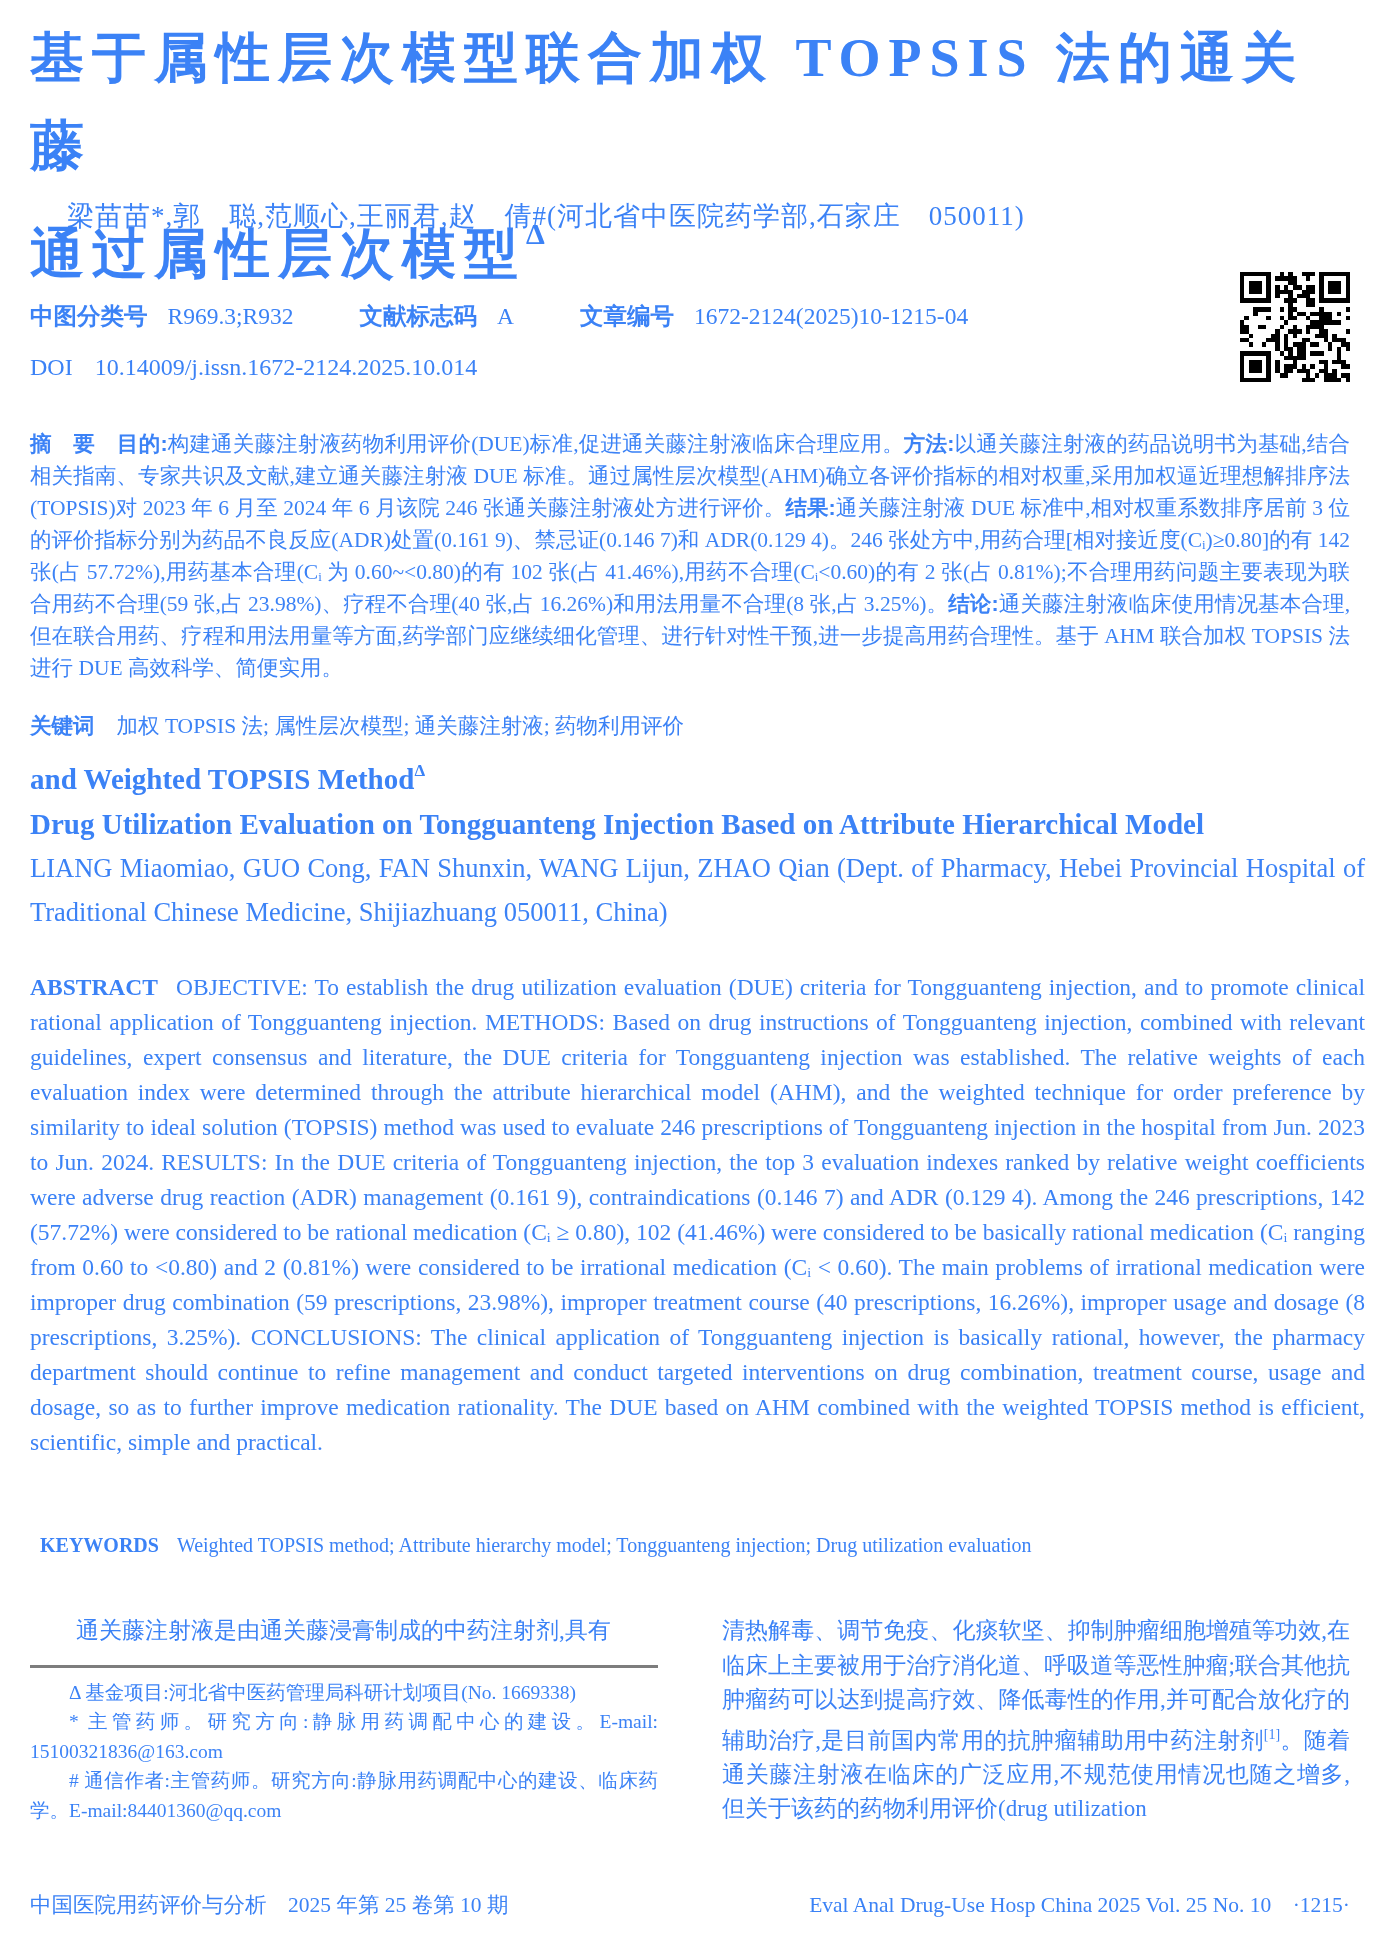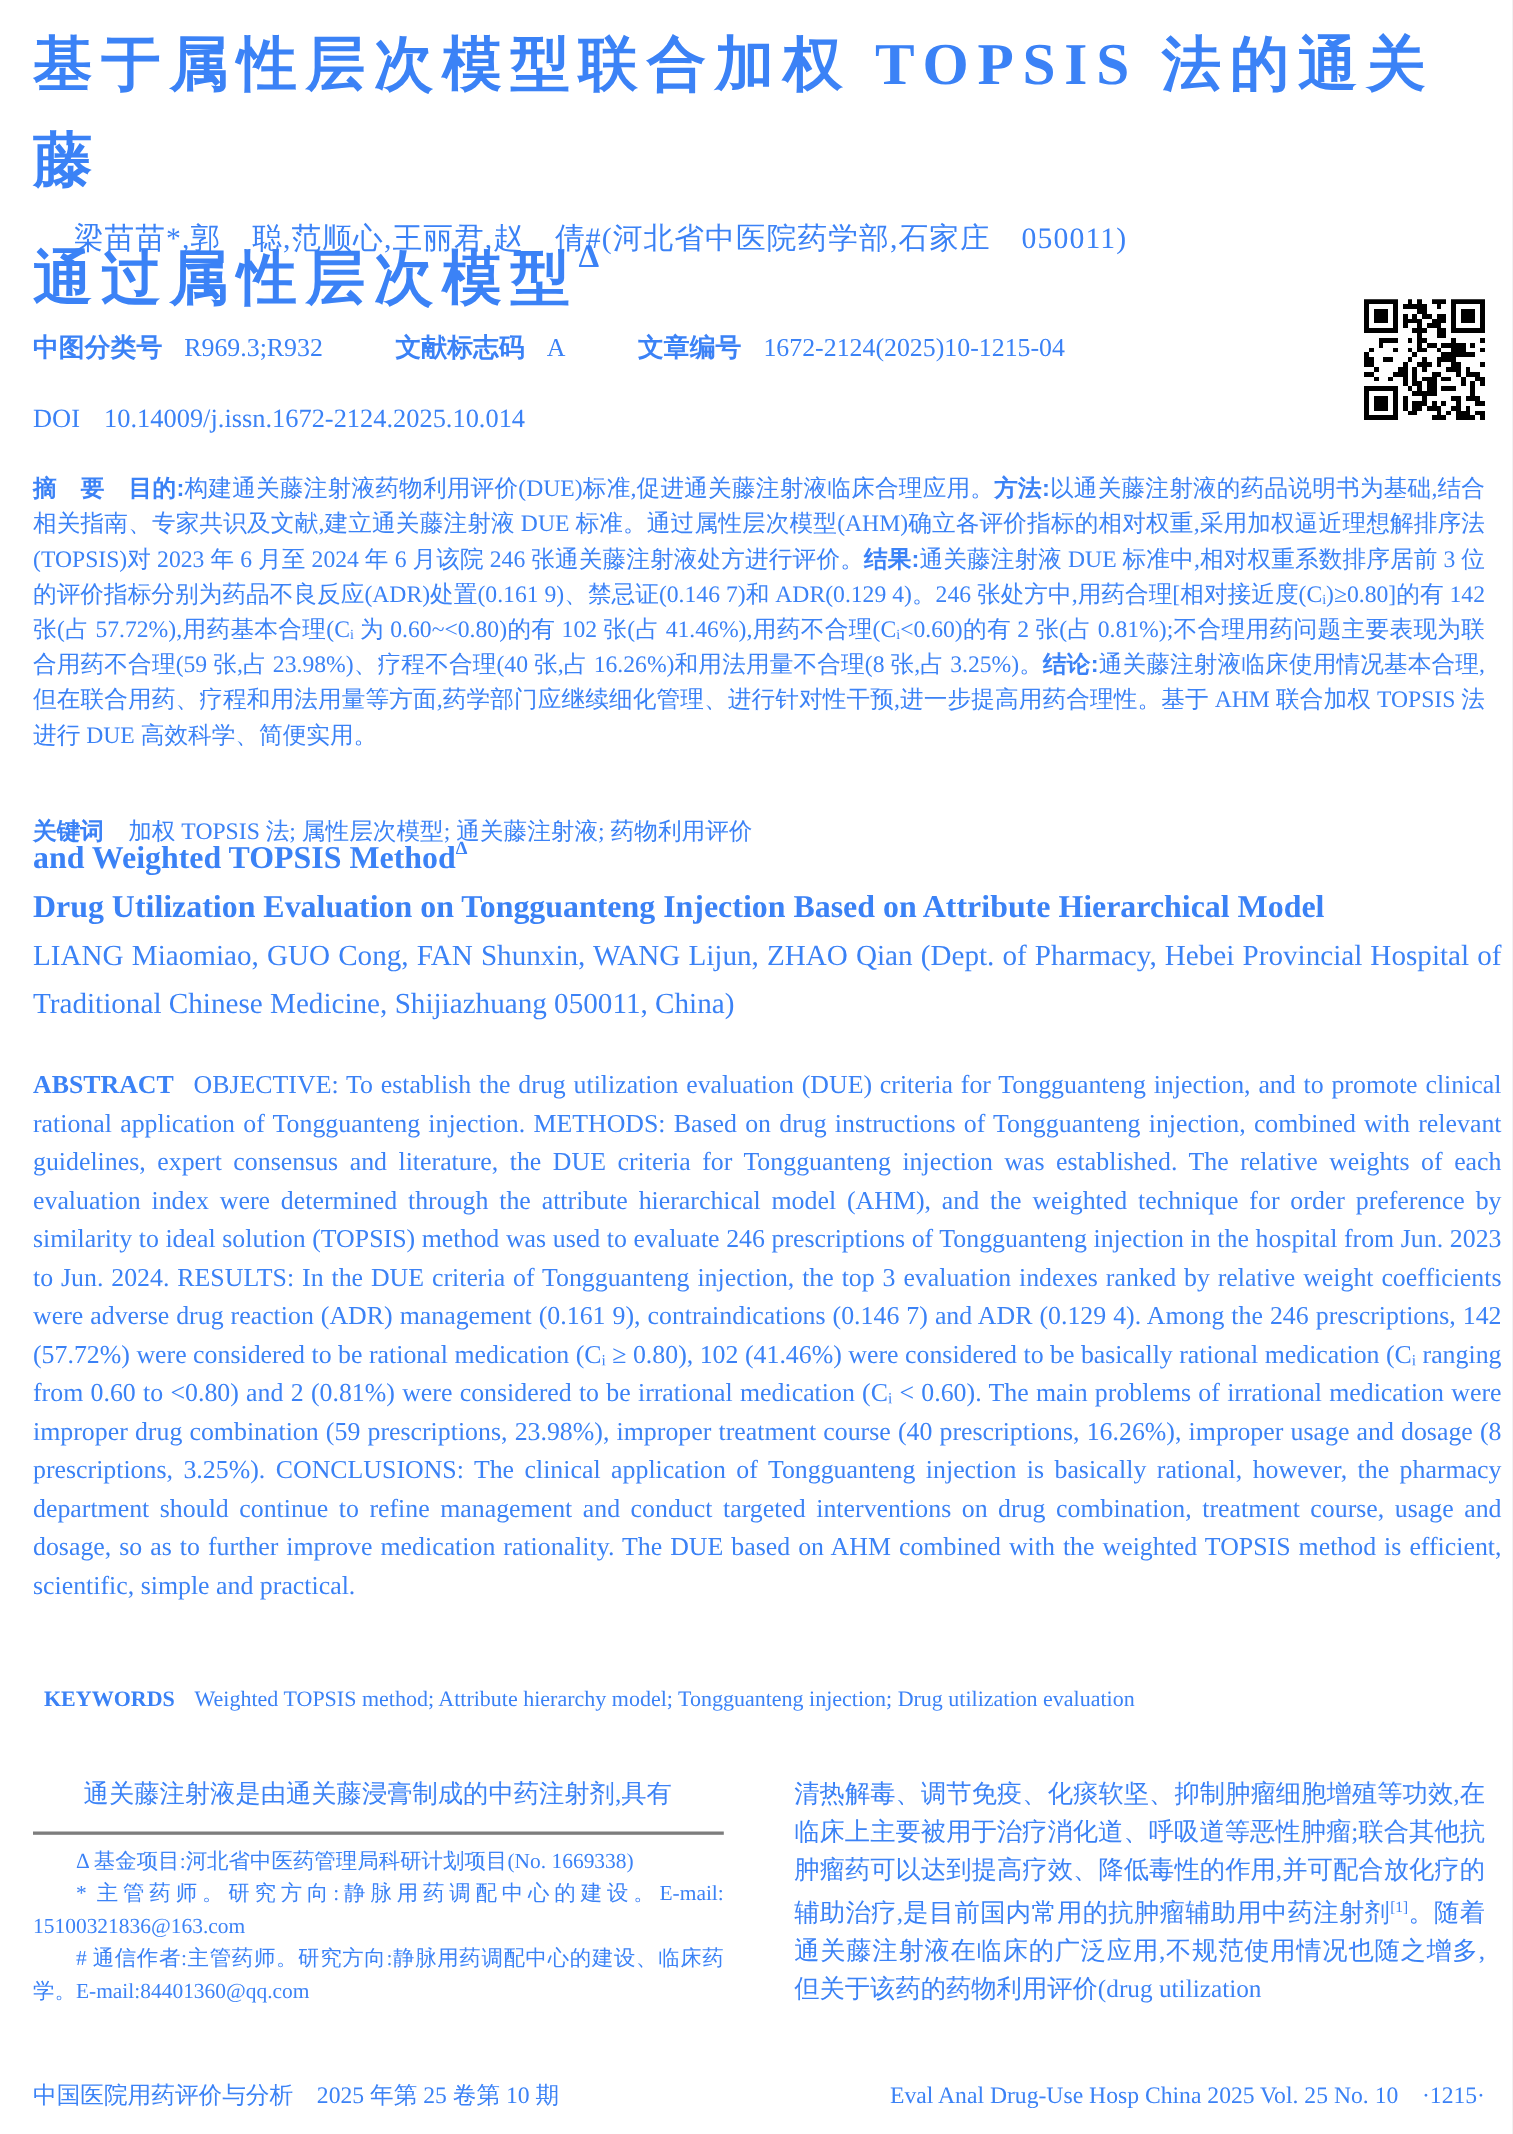--- a/index.html
+++ b/index.html
@@ -21,34 +21,34 @@
   
   .zh-authors{
     position:absolute; left:30px; top:198px; width:1330px;
     font-size:27px; letter-spacing:1px;margin-left:37px;
   }
 
   
   .meta-row{position:absolute; left:30px; top:300px; width:1200px; font-size:23.5px; white-space:nowrap;}
   .meta-row .lab{margin-right:20px;}
   .meta-row .val{margin-right:66px;}
-  .doi-row{position:absolute; left:30px; top:368px; font-size:24px;}
+  .doi-row{position:absolute; left:30px; top:354px; font-size:24px;}
   .doi-row .val{margin-left:22px;}
 
   
   .qr{position:absolute; left:1240px; top:272px; width:110px; height:110px;}
 
   
   .zh-abstract{
     position:absolute; left:30px; top:406px; width:1320px;
     font-size:21.5px; line-height:32px; text-align:justify;
   }
   .zh-abstract .abs-label{margin-right:22px;}
   .zh-kw{
-    position:absolute; left:30px; top:718px; width:1320px;
+    position:absolute; left:30px; top:688px; width:1320px;
     font-size:21.5px; line-height:32px;
   }
   .zh-kw .lab{margin-right:22px;}
 
   
   .en-title{
     position:absolute; left:30px; top:748px; width:1335px;
     font-size:29px; font-weight:bold; line-height:45px;
   }
   .en-title .t-sup{font-size:17px; vertical-align:13px;}

